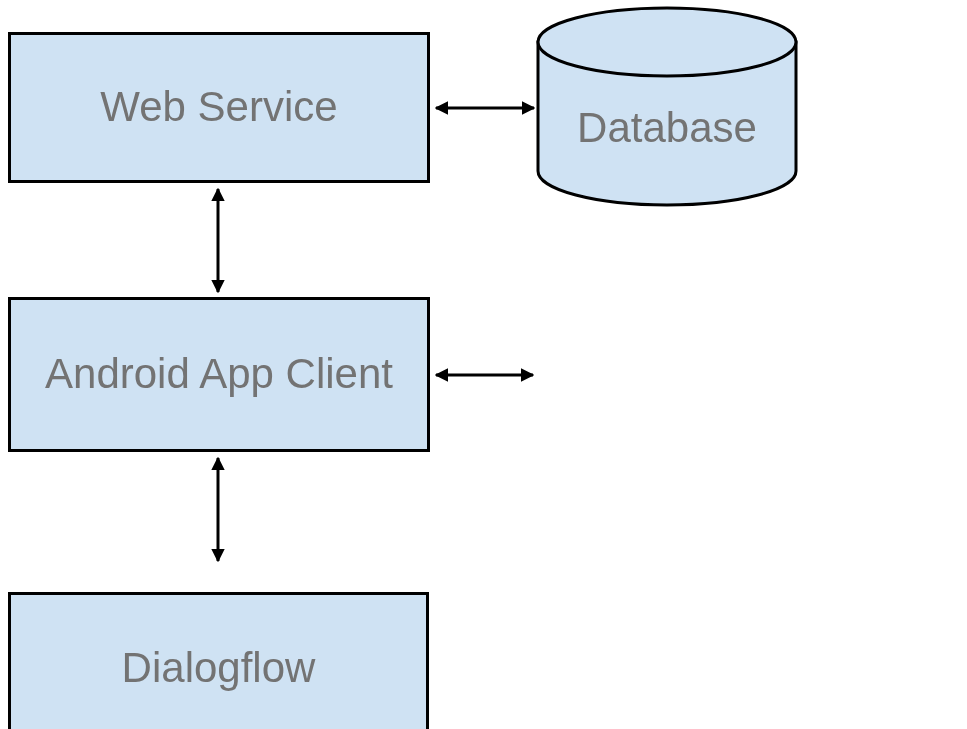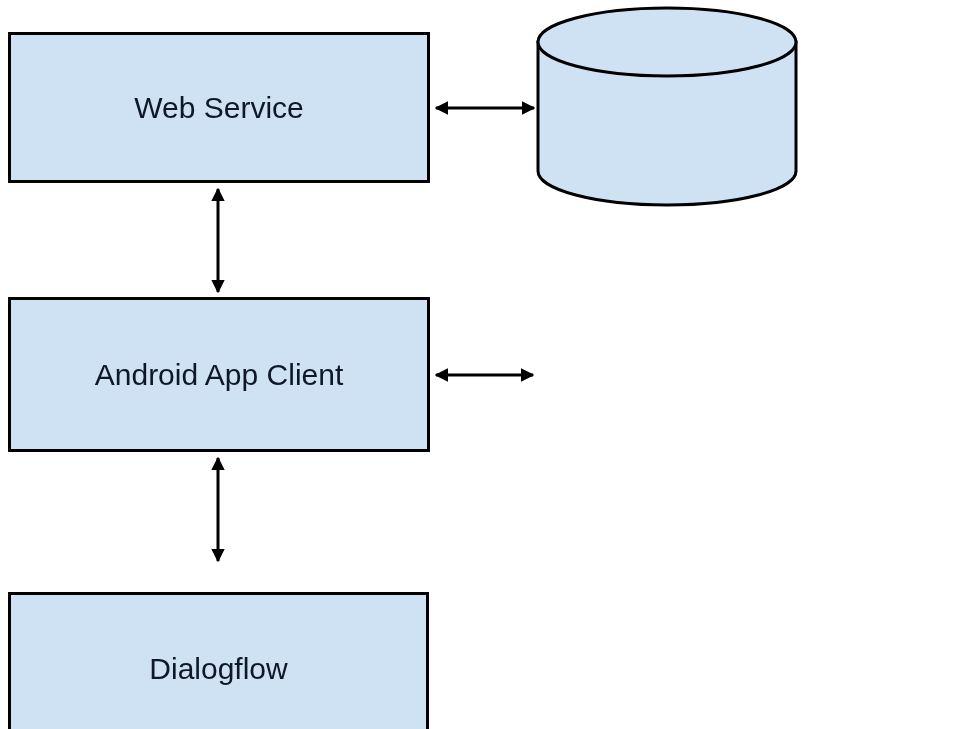--- a/index.html
+++ b/index.html
@@ -18,22 +18,22 @@
   .node {
     position: absolute;
     box-sizing: border-box;
     background: #cfe2f3;
     border: 3px solid #000000;
     display: flex;
     align-items: center;
     justify-content: center;
   }
   .node-label {
-    color: #0f172a;
-    font-size: 30px;
+    color: #737373;
+    font-size: 42px;
     line-height: 1.1;
     white-space: nowrap;
   }
   .cyl-label {
     position: absolute;
     display: flex;
     align-items: center;
     justify-content: center;
     background: transparent;
   }
@@ -84,14 +84,17 @@
 
     <line x1="436" y1="108" x2="534" y2="108" stroke="#000000" stroke-width="3" marker-start="url(#arrowhead)" marker-end="url(#arrowhead)"></line>
 
     <line x1="218" y1="189" x2="218" y2="292" stroke="#000000" stroke-width="3" marker-start="url(#arrowhead)" marker-end="url(#arrowhead)"></line>
 
     <line x1="436" y1="375" x2="533" y2="375" stroke="#000000" stroke-width="3" marker-start="url(#arrowhead)" marker-end="url(#arrowhead)"></line>
 
     <line x1="218" y1="458" x2="218" y2="561" stroke="#000000" stroke-width="3" marker-start="url(#arrowhead)" marker-end="url(#arrowhead)"></line>
   </svg>
 
+  <div class="cyl-label" id="label-database">
+    <span class="node-label">Database</span>
+  </div>
 
 </div>
 
 </body></html>

